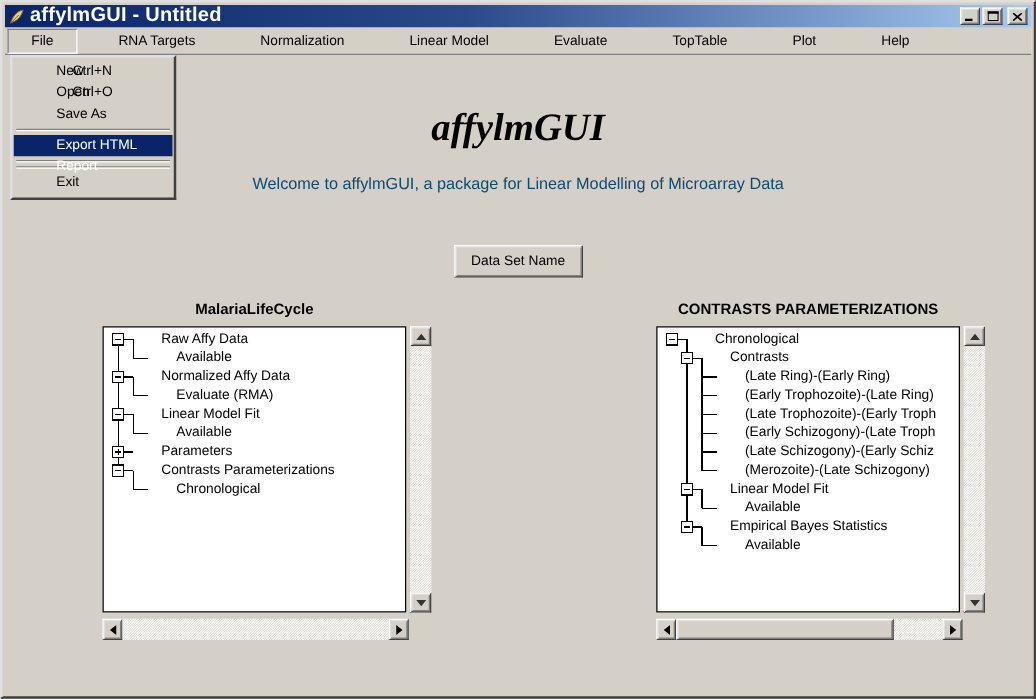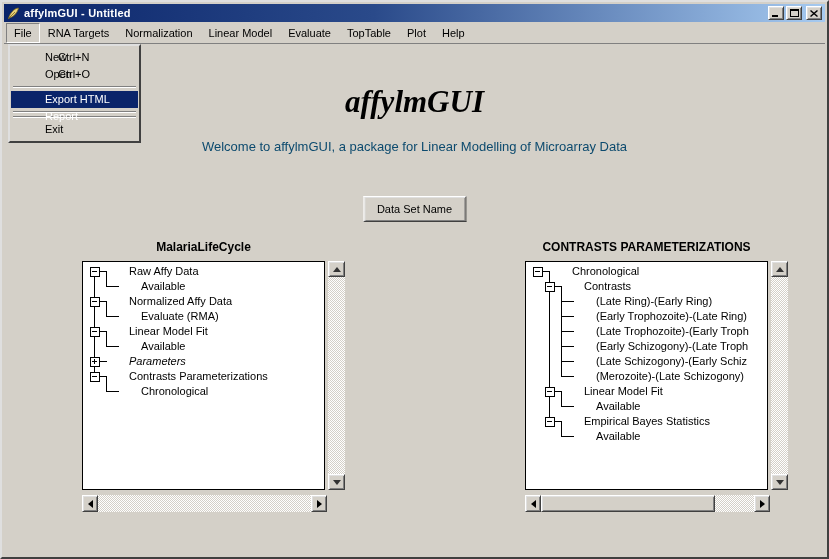--- a/index.html
+++ b/index.html
@@ -5,33 +5,33 @@
   * { box-sizing: border-box; cursor: default; }
   html,body { margin:0; padding:0; }
   body { width:829px; height:559px; overflow:hidden; font-family:"Liberation Sans",sans-serif; }
   .win { position:relative; width:829px; height:559px; background:#d4d0c8;
          border:2px solid; border-color:#dfdfdf #404040 #404040 #dfdfdf; }
 
   
   .titlebar { position:absolute; left:2px; top:2px; right:2px; height:18px;
               background:linear-gradient(90deg,#0a246a 0%,#2a4a8a 45%,#a6caf0 100%);
               display:flex; align-items:center; padding:0 3px; }
-  .titletext { flex:1; color:#fff; font-weight:bold; font-size:11px; margin-left:4px;
+  .titletext { flex:1; color:#fff; font-weight:bold; font-size:16px; margin-left:4px;
                white-space:nowrap; letter-spacing:0.2px; }
   .tbtn { width:16px; height:14px; background:#d4d0c8; border:1px solid; margin-left:2px;
           border-color:#fff #404040 #404040 #fff;
           box-shadow:inset 1px 1px 0 #dfdfdf, inset -1px -1px 0 #808080;
           display:flex; align-items:center; justify-content:center; }
   .tbtn.closegap { margin-left:4px; }
 
   
   .menubar { position:absolute; left:2px; top:20px; right:2px; height:22px; background:#d4d0c8;
              border-bottom:1px solid #808080; box-shadow:0 1px 0 #ffffff;
              display:flex; align-items:center; font-size:11px; padding-left:2px; }
-  .mitem { padding:3px 7px; margin-right:0; border:1px solid transparent; white-space:nowrap; }
+  .mitem { padding:3px 18px; margin-right:14px; border:1px solid transparent; white-space:nowrap; }
   .mitem.pressed { border-color:#808080 #fff #fff #808080; background:#d4d0c8; }
 
   
   .dropdown { position:absolute; left:6px; top:42px; width:133px; z-index:10; background:#d4d0c8;
               border:2px solid; border-color:#dfdfdf #404040 #404040 #dfdfdf; padding:3px 1px; }
   .mrow { position:relative; height:17px; line-height:17px; font-size:11px; padding-left:34px; color:#000; }
   .mrow.hl { background:#0a246a; color:#fff; }
   .msc { position:absolute; left:47px; top:0; }
   .msep { height:2px; margin:3px 2px; border-top:1px solid #808080; border-bottom:1px solid #fff; }
 
@@ -122,20 +122,21 @@
       <span class="mitem">Linear Model</span>
       <span class="mitem">Evaluate</span>
       <span class="mitem">TopTable</span>
       <span class="mitem">Plot</span>
       <span class="mitem">Help</span>
     </div>
 
   <div class="dropdown">
       <div class="mrow"><span>New</span><span class="msc">Ctrl+N</span></div>
       <div class="mrow"><span>Open</span><span class="msc">Ctrl+O</span></div>
+      <div class="mrow"><span>Save As</span></div>
       <div class="msep"></div>
       <div class="mrow hl"><span>Export HTML Report</span></div>
       <div class="msep"></div>
       <div class="msep"></div>
       <div class="mrow"><span>Exit</span></div>
     </div>
 
   <div class="content">
     <div class="app-title">affylmGUI</div>
     <div class="welcome">Welcome to affylmGUI, a package for Linear Modelling of Microarray Data</div>
@@ -171,21 +172,21 @@
               <line x1="9" y1="114.5" x2="14" y2="114.5"></line>
               <line x1="16" y1="114.5" x2="23.5" y2="114.5"></line>
               <line x1="23.5" y1="129.5" x2="35.5" y2="129.5"></line>
             </svg>
             <div class="tree-label" style="left: 46px; top: 2px;">Raw Affy Data</div>
             <div class="tree-label" style="left: 58px; top: 17px;">Available</div>
             <div class="tree-label" style="left: 46px; top: 32px;">Normalized Affy Data</div>
             <div class="tree-label" style="left: 58px; top: 47px;">Evaluate (RMA)</div>
             <div class="tree-label" style="left: 46px; top: 62px;">Linear Model Fit</div>
             <div class="tree-label" style="left: 58px; top: 77px;">Available</div>
-            <div class="tree-label" style="left: 46px; top: 92px; font-style: italic;">Parameters</div>
+            <div class="tree-label" style="left: 46px; top: 92px;">Parameters</div>
             <div class="tree-label" style="left: 46px; top: 107px;">Contrasts Parameterizations</div>
             <div class="tree-label" style="left: 58px; top: 122px;">Chronological</div>
           </div>
       </div>
       <div class="vscroll">
         <div class="sbtn sb-up">
             <span class="tri tri-up"></span>
           </div>
         <div class="strack track-bg"></div>
         <div class="sbtn sb-dn">

